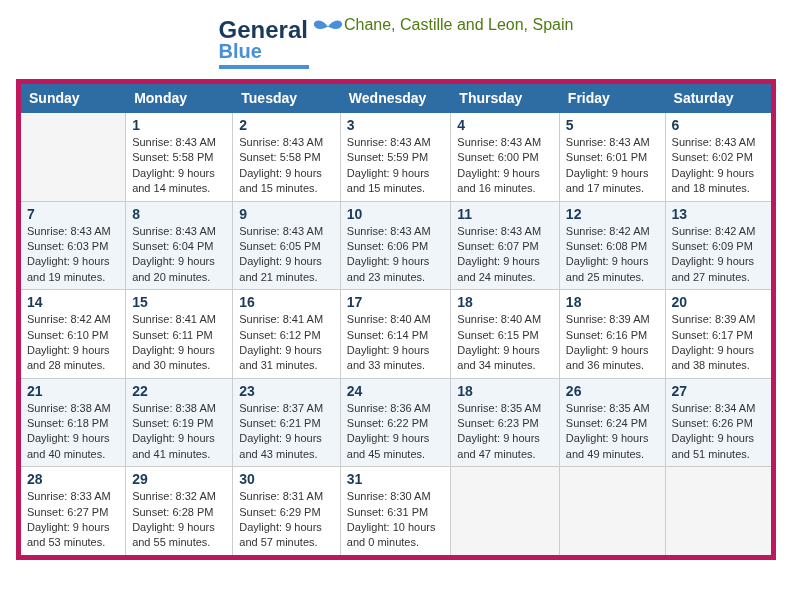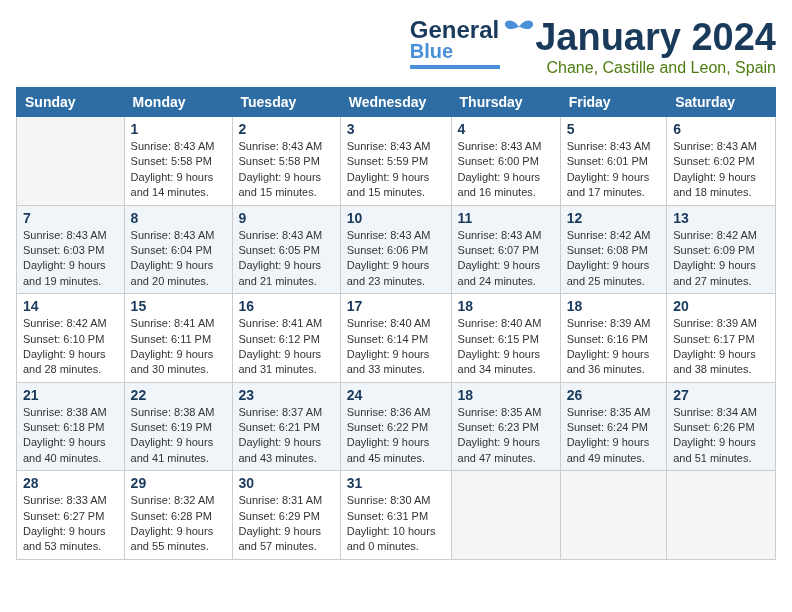--- a/index.html
+++ b/index.html
@@ -5,21 +5,21 @@
     * { box-sizing: border-box; margin: 0; padding: 0; }
     body {
       font-family: Arial, sans-serif;
       background: #fff;
       width: 792px;
       min-height: 612px;
       padding: 16px;
     }
     .header {
       display: flex;
-      justify-content: flex-end;
+      justify-content: center;
       align-items: flex-start;
       margin-bottom: 10px;
     }
     .logo {
       display: flex;
       flex-direction: column;
       align-items: flex-start;
     }
     .logo-row {
       display: flex;
@@ -40,21 +40,21 @@
       font-weight: bold;
       color: #1a3a5c;
     }
     .subtitle {
       font-size: 16px;
       color: #4d7c0f;
     }
     .calendar {
       width: 100%;
       border-collapse: collapse;
-      border: 1px solid #be185d;
+      border: 5px solid #be185d;
     }
     .calendar th {
       background: #2e6da4;
       color: #fff;
       text-align: left;
       padding: 6px 8px;
       font-size: 14px;
       border: 1px solid #2e6da4;
     }
     .calendar td {
@@ -90,21 +90,20 @@
       <svg width="32" height="22" viewBox="0 0 32 22">
         <path d="M28 2 C24 0, 18 4, 16 8 C14 4, 8 0, 4 2 C0 4, 2 10, 8 10 C12 10, 14 8, 16 8 C18 8, 20 10, 24 10 C30 10, 32 4, 28 2Z" fill="#4a90d9"></path>
       </svg>
     </div>
     <div class="logo-row" style="margin-top:-4px;">
       <span style="font-size:20px;font-weight:bold;color:#4a90d9;margin-right:4px;">Blue</span>
     </div>
     <div class="logo-blue-bar"></div>
   </div>
   <div class="title-section">
-    <div class="month-title">January 2024</div>
     <div class="subtitle">Chane, Castille and Leon, Spain</div>
   </div>
 </div>
 
 <table class="calendar">
   <thead>
     <tr>
     <th>Sunday</th>
         <th>Monday</th>
         <th>Tuesday</th>

